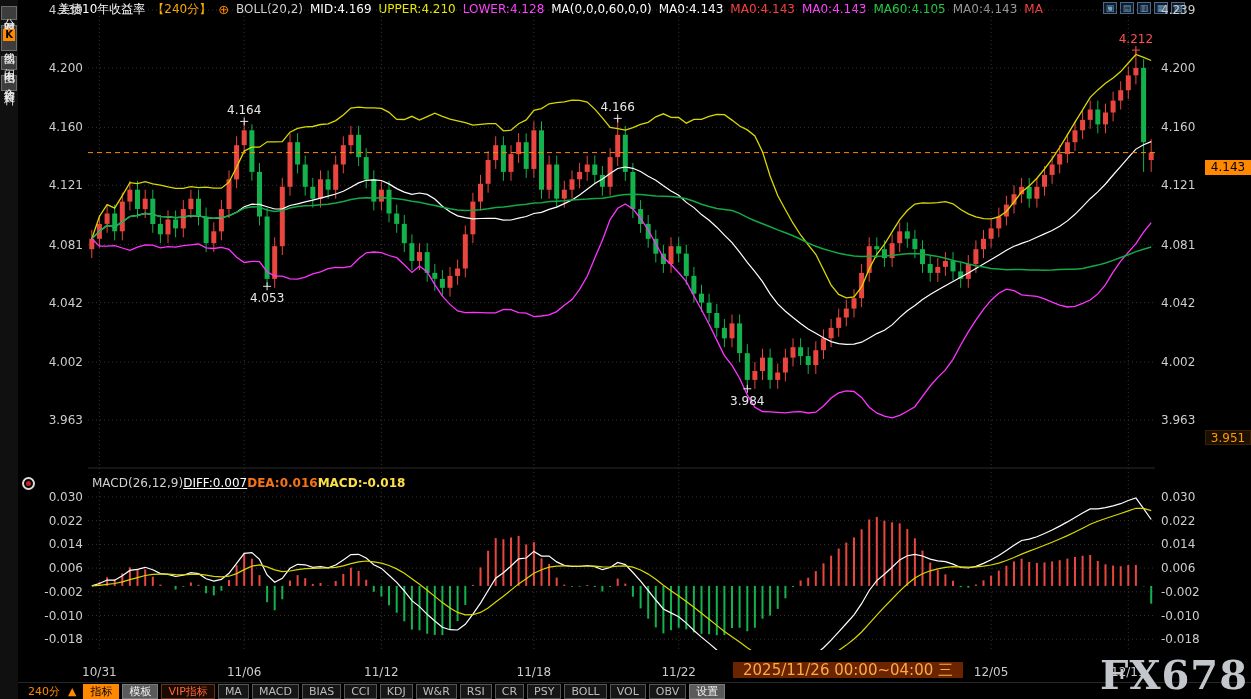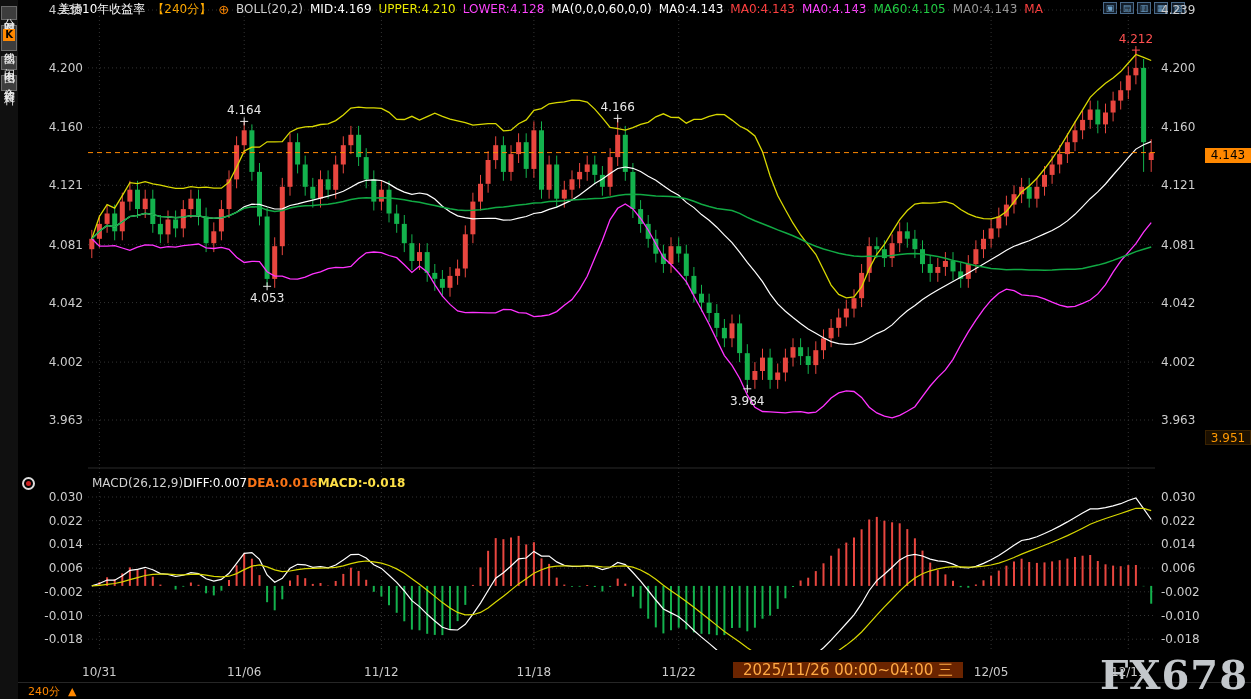--- a/index.html
+++ b/index.html
@@ -611,37 +611,55 @@
         <text x="99.4" y="676" text-anchor="middle">10/31</text>
         <text x="244.2" y="676" text-anchor="middle">11/06</text>
         <text x="381.4" y="676" text-anchor="middle">11/12</text>
         <text x="533.9" y="676" text-anchor="middle">11/18</text>
         <text x="678.7" y="676" text-anchor="middle">11/22</text>
         <text x="991.1" y="676" text-anchor="middle">12/05</text>
         <text x="1128.3" y="676" text-anchor="middle">12/11</text>
       </g>
     </svg>
 
-  <div id="current-price-box" style="top: 148px;">4.143</div>
+  <div id="current-price-box" style="top: 160px;">4.143</div>
   <div id="low-marker-box" style="top: 430px;">3.951</div>
 
   <div id="macd-legend">
       <span style="color: rgb(208, 208, 208);">MACD(26,12,9)</span>
-      <span style="color: rgb(255, 255, 255);">DIFF:0.007</span>
+      <span style="color: rgb(255, 255, 255); text-decoration: underline;">DIFF:0.007</span>
       <span style="color: #f97316; font-weight: bold;">DEA:0.016</span>
       <span style="color: #fde047; font-weight: bold;">MACD:-0.018</span>
     </div>
 
   <div id="sel-time">2025/11/26 00:00~04:00 三</div>
 
   <div id="circ-icon">
       <span class="dot"></span>
     </div>
 
   <div id="footer">
     <span class="period-ind">
       <span>240分</span>
       <span>▲</span>
     </span>
+    <span id="footer-tabs" style="display:flex;gap:3px">
+        <div class="tab active">指标</div>
+        <div class="tab gray">模板</div>
+        <div class="tab vip">VIP指标</div>
+        <div class="tab plain">MA</div>
+        <div class="tab plain">MACD</div>
+        <div class="tab plain">BIAS</div>
+        <div class="tab plain">CCI</div>
+        <div class="tab plain">KDJ</div>
+        <div class="tab plain">W&amp;R</div>
+        <div class="tab plain">RSI</div>
+        <div class="tab plain">CR</div>
+        <div class="tab plain">PSY</div>
+        <div class="tab plain">BOLL</div>
+        <div class="tab plain">VOL</div>
+        <div class="tab plain">OBV</div>
+        <div class="tab gray">设置</div>
+      </span>
   </div>
 
   <div id="wm">FX678</div>
 </div>
 
 </body></html>

